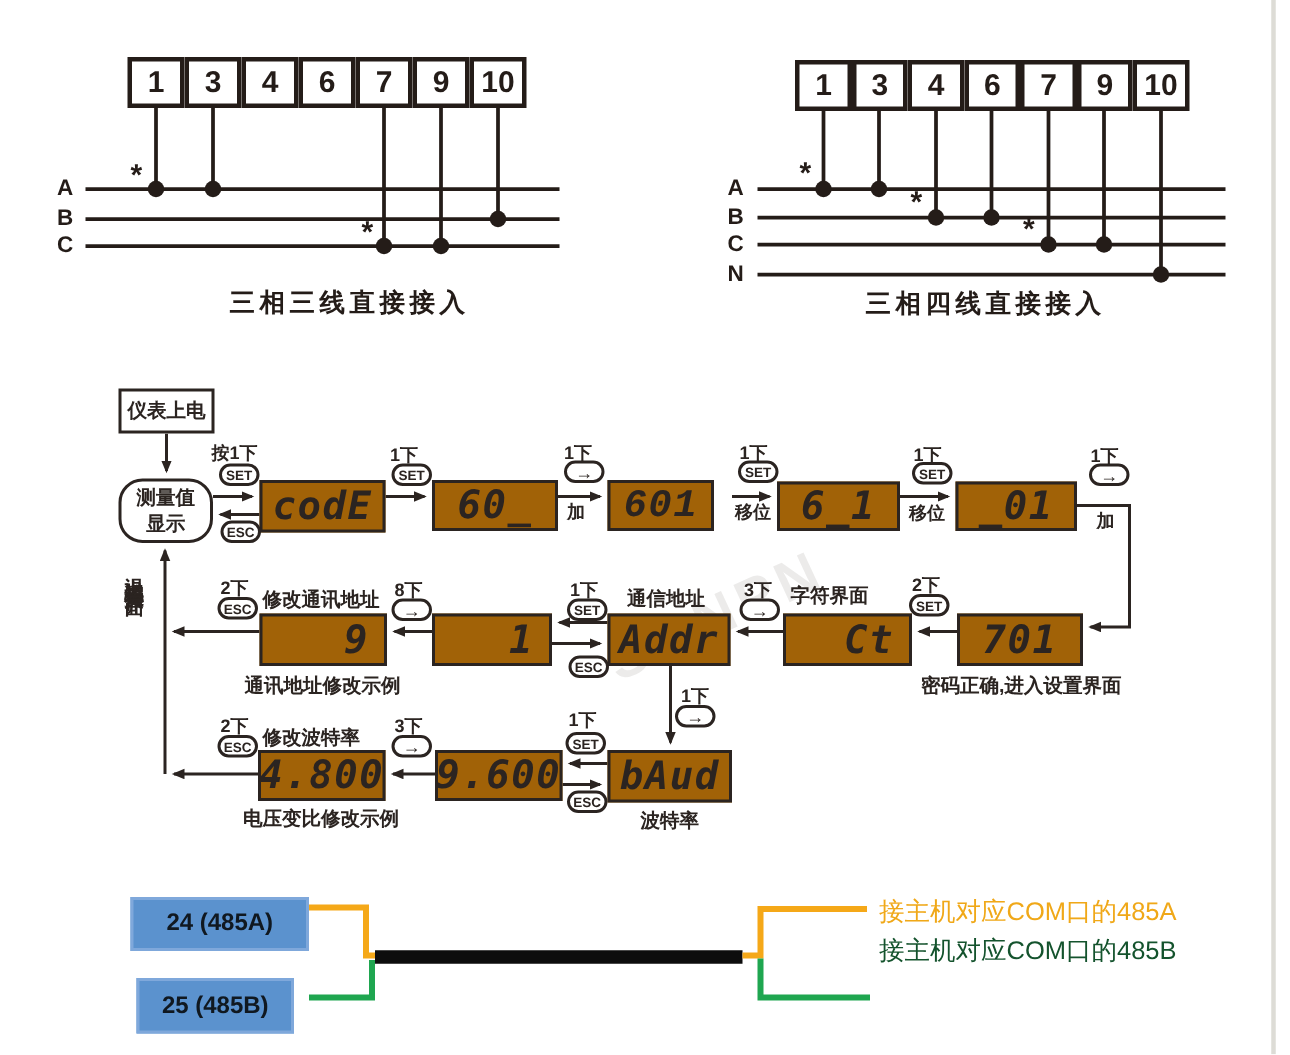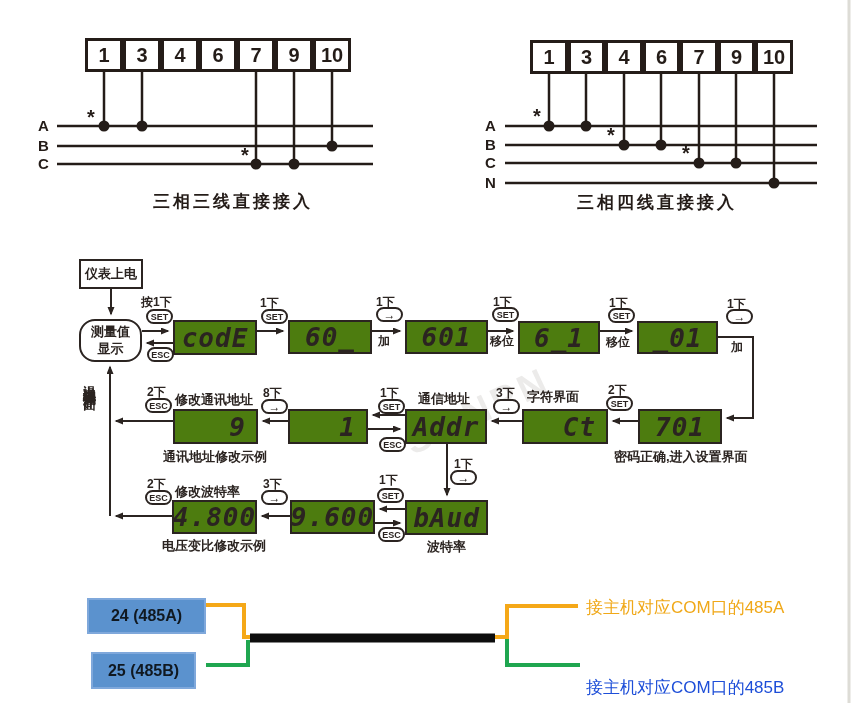--- a/index.html
+++ b/index.html
@@ -9,21 +9,21 @@
   svg.layer{position:absolute;left:0;top:0;}
   
   .term{border:3px solid #241c18;background:#fff;display:flex;align-items:center;justify-content:center;
         font-weight:bold;font-size:20px;box-sizing:border-box;color:#241c18;}
   .phase{font-weight:bold;font-size:15px;color:#241c18;}
   .star{font-weight:bold;font-size:20px;line-height:10px;color:#241c18;}
   .wtitle{font-weight:bold;font-size:17px;letter-spacing:3px;text-align:center;color:#241c18;}
   
   .fbox{border:2px solid #2b2421;background:#fff;display:flex;align-items:center;justify-content:center;
         text-align:center;font-weight:bold;font-size:13px;box-sizing:border-box;line-height:1.25;}
-  .disp{border:2px solid #2b2421;background:#4d7c0f;display:flex;align-items:center;justify-content:center;
+  .disp{border:2px solid #2b2421;background:#a16207;display:flex;align-items:center;justify-content:center;
         box-sizing:border-box;font-family:"DejaVu Sans Mono","Liberation Mono",monospace;
         font-style:italic;font-weight:bold;font-size:26px;letter-spacing:1px;color:#2b2421;}
   .disp.right{justify-content:flex-end;padding-right:10px;}
   .oval{border:2px solid #2b2421;border-radius:9px;background:#fff;display:flex;align-items:center;
         justify-content:center;font-weight:bold;font-size:9px;box-sizing:border-box;
         width:27px;height:15px;letter-spacing:0;color:#2b2421;}
   .oval.arr{font-size:12px;font-weight:bold;}
   .lab{font-weight:bold;font-size:12px;white-space:nowrap;color:#2b2421;}
   .lab13{font-weight:bold;font-size:13px;white-space:nowrap;color:#2b2421;}
   .vtext{writing-mode:vertical-rl;text-orientation:upright;font-weight:bold;font-size:13px;
@@ -163,21 +163,21 @@
 
   <div>
     <div class="abs fbox" style="left:79px;top:259px;width:64px;height:30px;">仪表上电</div>
     <div class="abs fbox" style="left:79px;top:319px;width:63px;height:43px;border-radius:16px;">
         <span style="width:42px;">测量值显示</span>
       </div>
     <div class="abs vtext" style="left:80px;top:374px;height:122px;">退出编程操作界面</div>
 
     <div class="abs disp" style="left:173px;top:320px;width:84px;height:35px;">codE</div>
     <div class="abs disp" style="left:288px;top:320px;width:84px;height:34px;">60_</div>
-    <div class="abs disp" style="left:405px;top:320px;width:83px;height:34px;">601</div>
+    <div class="abs disp" style="left:405px;top:320px;width:71px;height:34px;font-family:Liberation Mono, monospace;">601</div>
     <div class="abs disp" style="left:518px;top:321px;width:82px;height:33px;">6_1</div>
     <div class="abs disp" style="left:637px;top:321px;width:81px;height:33px;">_01</div>
 
     <div class="abs disp right" style="left:173px;top:409px;width:85px;height:35px;">9</div>
     <div class="abs disp right" style="left:288px;top:409px;width:80px;height:35px;">1</div>
     <div class="abs disp" style="left:405px;top:409px;width:82px;height:35px;">Addr</div>
     <div class="abs disp right" style="left:522px;top:409px;width:86px;height:35px;">Ct</div>
     <div class="abs disp" style="left:638px;top:409px;width:84px;height:35px;">701</div>
 
     <div class="abs disp" style="left:172px;top:500px;width:85px;height:34px;">4.800</div>
@@ -232,16 +232,16 @@
     <div class="abs oval" style="left:378px;top:527px;">ESC</div>
     <div class="abs lab13" style="left:162px;top:537px;">电压变比修改示例</div>
     <div class="abs lab13" style="left:427px;top:538px;">波特率</div>
   </div>
 
 
   <div>
     <div class="abs bluebox" style="left:87px;top:598px;width:119px;height:36px;">24 (485A)</div>
     <div class="abs bluebox" style="left:91px;top:637px;width:105px;height:37px;margin-top:15px;">25 (485B)</div>
     <div class="abs wlabel" style="left:586px;top:596px;color:#f0a818;">接主机对应COM口的485A</div>
-    <div class="abs wlabel" style="left:586px;top:676px;color:#1d4ed8;">接主机对应COM口的485B</div>
+    <div class="abs wlabel" style="left:586px;top:622px;color:#14532d;">接主机对应COM口的485B</div>
   </div>
 
 </div>
 
 </body></html>

